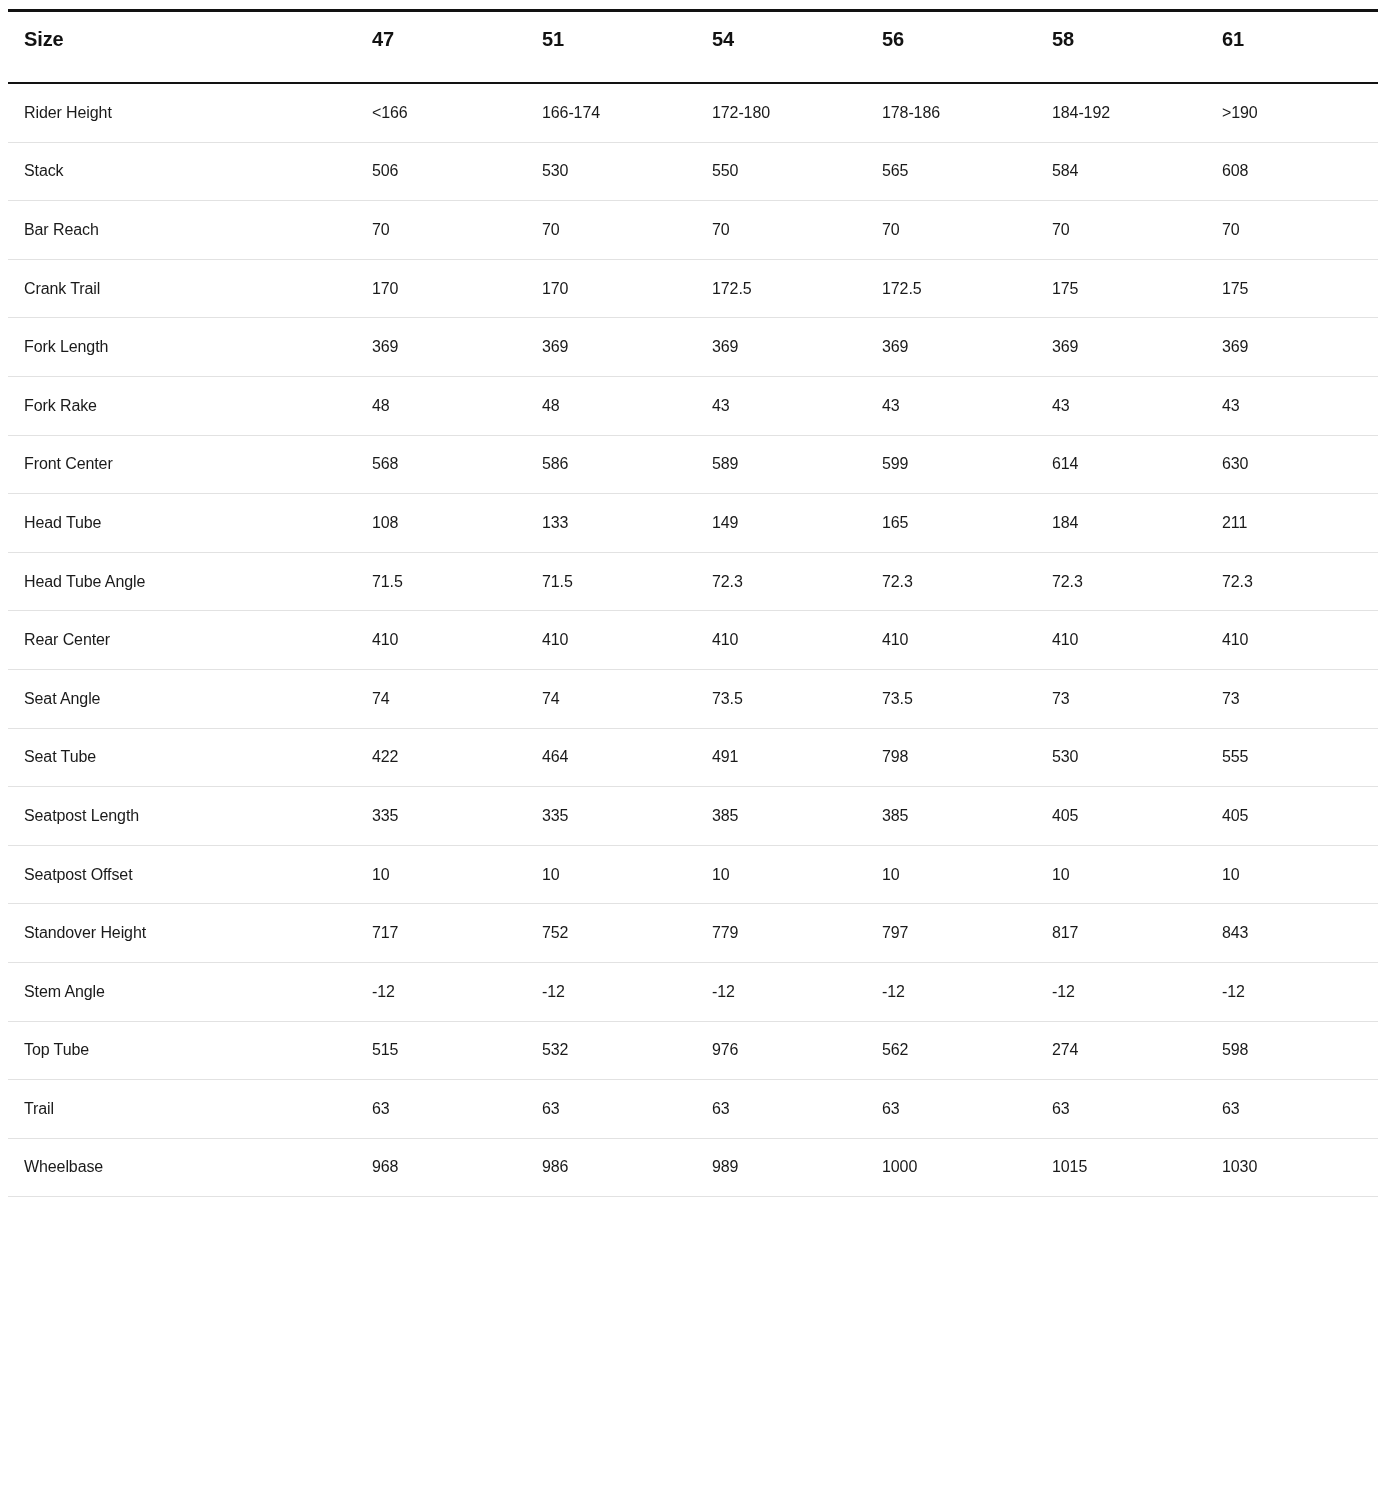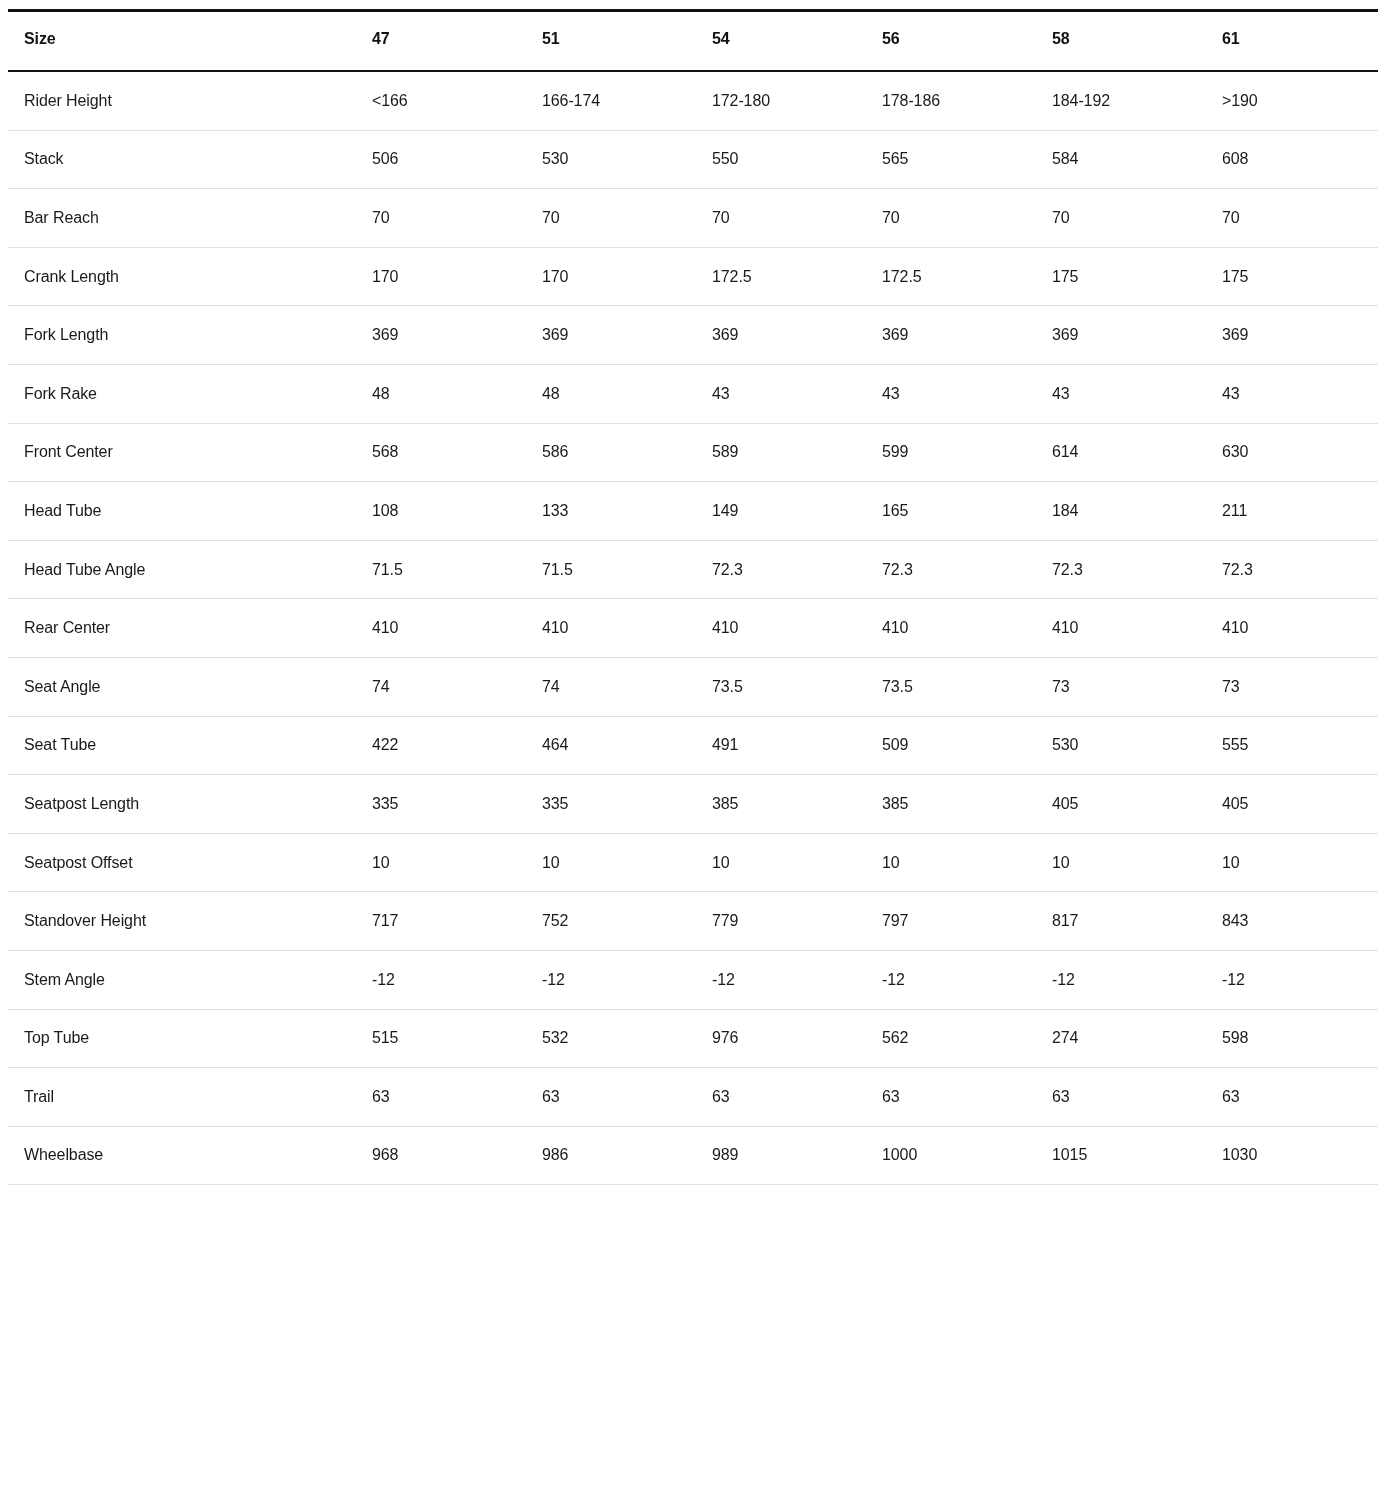--- a/index.html
+++ b/index.html
@@ -14,24 +14,24 @@
     margin: 9px 21px 0 8px;
   }
   table.geo {
     width: 1370px;
     border-collapse: collapse;
     table-layout: fixed;
     border-top: 3px solid #121212;
   }
   table.geo th {
     text-align: left;
-    font-size: 16px;
+    font-size: 20px;
     font-weight: bold;
     letter-spacing: -0.1px;
-    padding: 0 0 4px 16px;
+    padding: 0 0 16px 16px;
     height: 54px;
     vertical-align: middle;
     border-bottom: 2px solid #121212;
     color: #121212;
   }
   table.geo td {
     text-align: left;
     font-size: 16px;
     font-weight: normal;
     letter-spacing: -0.1px;
@@ -90,21 +90,21 @@
       <tr>
         <td>Bar Reach</td>
         <td>70</td>
         <td>70</td>
         <td>70</td>
         <td>70</td>
         <td>70</td>
         <td>70</td>
       </tr>
       <tr>
-        <td>Crank Length</td>
+        <td>Crank Trail</td>
         <td>170</td>
         <td>170</td>
         <td>172.5</td>
         <td>172.5</td>
         <td>175</td>
         <td>175</td>
       </tr>
       <tr>
         <td>Fork Length</td>
         <td>369</td>
@@ -166,21 +166,21 @@
         <td>73.5</td>
         <td>73.5</td>
         <td>73</td>
         <td>73</td>
       </tr>
       <tr>
         <td>Seat Tube</td>
         <td>422</td>
         <td>464</td>
         <td>491</td>
-        <td>509</td>
+        <td>798</td>
         <td>530</td>
         <td>555</td>
       </tr>
       <tr>
         <td>Seatpost Length</td>
         <td>335</td>
         <td>335</td>
         <td>385</td>
         <td>385</td>
         <td>405</td>

